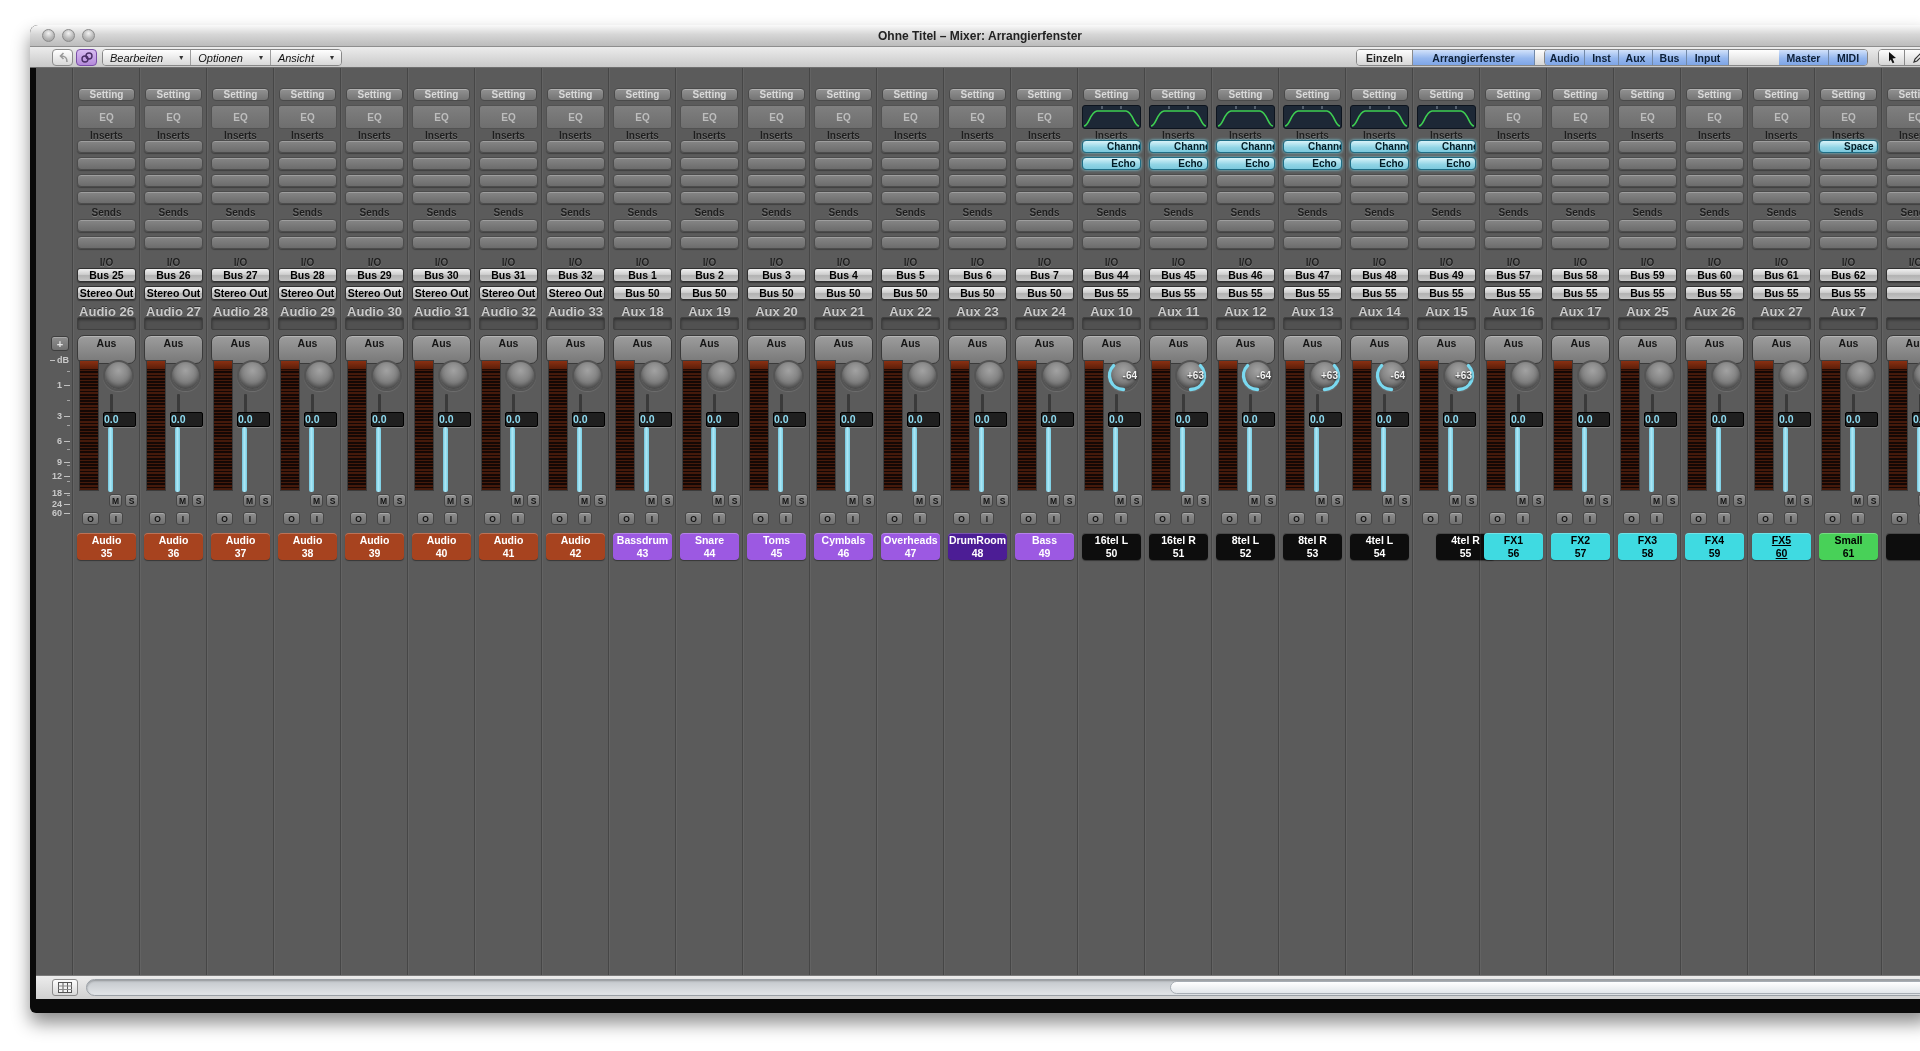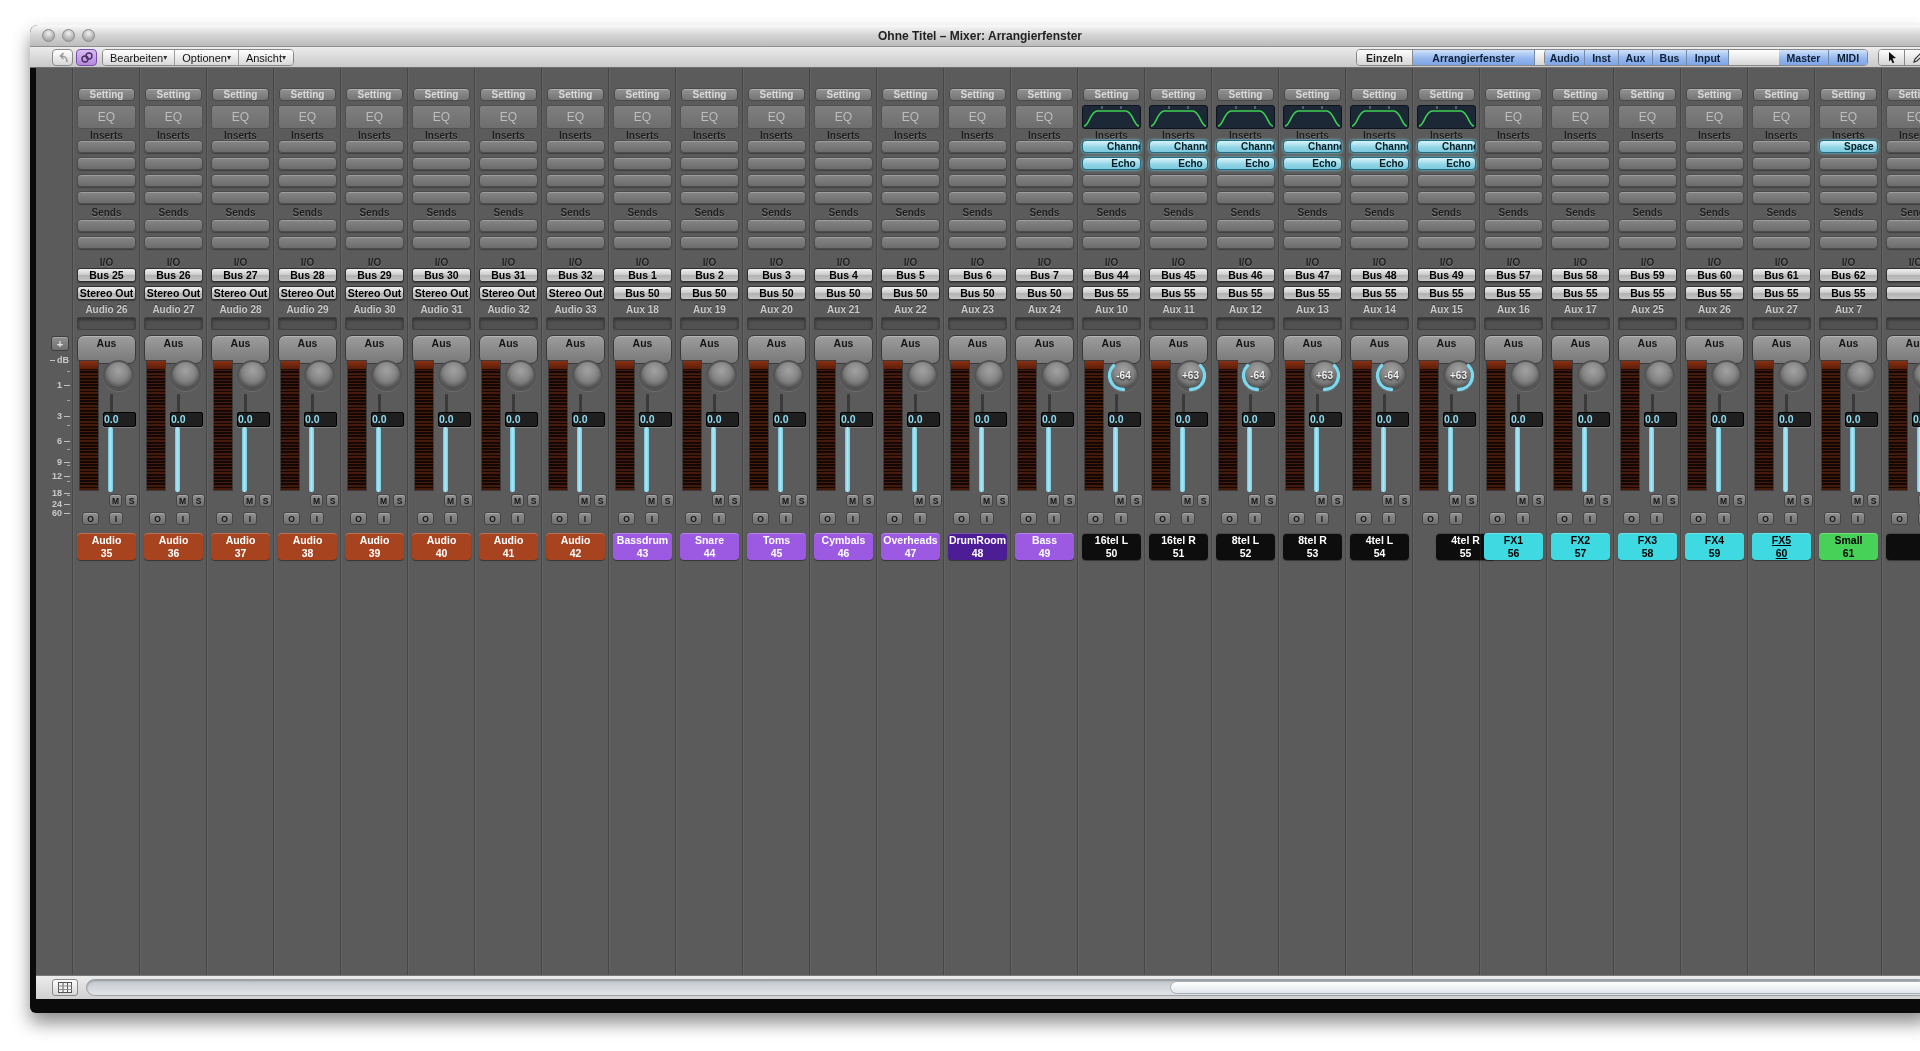--- a/index.html
+++ b/index.html
@@ -15,22 +15,22 @@
   .win-title{position:absolute;left:0;right:0;top:4px;text-align:center;font-size:12px;font-weight:bold;color:#222;}
   .lights{position:absolute;left:12px;top:4px;display:flex;gap:7px;}
   .light{width:13px;height:13px;border-radius:50%;border:1px solid #8a8a8a;
        background:radial-gradient(circle at 50% 30%, #f2f2f2, #b9b9b9 55%, #9a9a9a);}
   .toolbar{height:21px;background:linear-gradient(#ececec,#c9c9c9);border-bottom:1px solid #6f6f6f;position:relative;}
 
   .tb-btn{position:absolute;top:2px;height:17px;border:1px solid #8b8b8b;border-radius:4px;
        background:linear-gradient(#ffffff,#d8d8d8);display:flex;align-items:center;justify-content:center;}
   .menu-group,.seg-group{position:absolute;top:2px;height:17px;display:flex;border:1px solid #878787;border-radius:4px;overflow:hidden;
        background:linear-gradient(#ffffff,#d8d8d8);}
-  .menu-btn{display:flex;align-items:center;gap:0;padding:0 7px;font-size:11px;color:#111;border-right:1px solid #9d9d9d;
-       background:linear-gradient(#ffffff,#d8d8d8);}
+  .menu-btn{display:flex;align-items:center;gap:16px;padding:0 7px;font-size:11px;color:#111;border-right:1px solid #9d9d9d;
+       background:linear-gradient(#ffffff,#d8d8d8);font-style:italic;}
   .menu-btn:last-child{border-right:none;}
   .menu-btn .arr{font-size:8px;color:#333;}
   .seg-btn{display:flex;align-items:center;justify-content:center;font-size:10.5px;font-weight:bold;color:#222;
        border-right:1px solid #8a8a8a;background:linear-gradient(#fdfdfd,#d6d6d6);padding:0 2px;}
   .seg-btn:last-child{border-right:none;}
   .seg-btn.active{background:linear-gradient(#d2e2fa,#95b7ee 55%,#7ea5e6);color:#0d2038;border-right-color:#7289a8;}
 
   
   .bodywrap{padding:0 0 13px 6px;}
   .content{position:relative;height:907px;background:#5b5b5b;overflow:hidden;}
@@ -47,21 +47,21 @@
   .strips-row{position:absolute;left:37px;top:0;bottom:0;right:0;display:flex;overflow:hidden;}
   .strip{position:relative;width:67px;flex:none;height:100%;border-right:1px solid #464646;
        box-shadow:inset 1px 0 0 rgba(255,255,255,.05);}
   .strip>*{position:absolute;}
 
   .btn-setting{left:5px;top:20px;width:57px;height:13px;border-radius:4px;border:1px solid #4a4a4a;
        background:linear-gradient(#929292,#747474);box-shadow:inset 0 1px 0 #b0b0b0;
        color:#d9d9d9;font-size:10px;font-weight:bold;text-align:center;line-height:12px;}
   .eq-display{left:4px;top:37px;width:59px;height:24px;border-radius:3px;border:1px solid #525252;
        background:linear-gradient(#7f7f7f,#6e6e6e);display:flex;align-items:center;justify-content:center;}
-  .eq-display .eq-text{font-size:12px;font-weight:normal;color:#bdbdbd;}
+  .eq-display .eq-text{font-size:10px;font-weight:bold;color:#bdbdbd;}
   .eq-display svg{display:none;}
   .eq-display.curve{background:#1d2836;border-color:#0d141e;}
   .eq-display.curve svg{display:block;}
 
   .s-label{left:0;width:67px;text-align:center;font-size:10px;font-weight:bold;color:#1d1d1d;
        text-shadow:0 1px 0 rgba(255,255,255,.22);}
   .lbl-inserts{top:62px;text-decoration:underline;}
   .lbl-sends{top:139px;}
   .lbl-io{top:189px;}
 
@@ -71,38 +71,38 @@
   .slot.filled{background:linear-gradient(#d9f3f9,#90d4e5 60%,#7cc9dd);border-color:#1f6e86;
        box-shadow:0 0 3px rgba(130,225,245,.9);color:#031c26;padding-left:24px;}
   .slot1{top:72px;}.slot2{top:89px;}.slot3{top:106px;}.slot4{top:123px;}
   .send1{top:151px;}.send2{top:168px;}
 
   .btn-io{left:4px;width:59px;height:14px;border-radius:3px;border:1px solid #303030;
        background:linear-gradient(#f0f0f0,#cfcfcf 45%,#b2b2b2 55%,#c6c6c6);
        box-shadow:0 1px 1px rgba(0,0,0,.35);font-size:10.5px;font-weight:bold;color:#000;
        text-align:center;line-height:13px;overflow:hidden;white-space:nowrap;}
   .io-in{top:200px;}.io-out{top:218px;}
-  .chan-label{left:0;width:67px;top:236px;text-align:center;font-size:10px;font-weight:bold;color:#c9c9c9;
+  .chan-label{left:0;width:67px;top:236px;text-align:center;font-size:13px;font-weight:bold;color:#c9c9c9;
        text-shadow:0 -1px 0 rgba(0,0,0,.45);}
   .groupbox{left:4px;top:249px;width:59px;height:13px;border-radius:2px;border:1px solid #404040;
        background:#515151;box-shadow:inset 0 2px 3px rgba(0,0,0,.4);}
   .btn-off{left:4px;top:267px;width:59px;height:29px;border-radius:7px;border:1px solid #3a3a3a;
        background:linear-gradient(#9d9d9d,#787878);box-shadow:inset 0 1px 0 #b5b5b5;
        font-size:10.5px;font-weight:bold;color:#161616;text-align:center;line-height:14px;}
 
   .meter{left:6px;top:292px;width:20px;height:131px;border:1px solid #3c3c3c;background:#0d0704;}
   .meter-cap{height:9px;background:linear-gradient(#8a3012,#5c1e09);border-bottom:1px solid #200a04;}
   .meter-body{height:120px;background:repeating-linear-gradient(180deg,#451a0b 0 1.5px,#140805 1.5px 3.2px);}
 
   .pan-knob{left:30px;top:292px;width:31px;height:31px;border-radius:50%;
        background:radial-gradient(circle at 50% 32%,#a2a2a2,#7b7b7b 58%,#606060);
        border:2px solid #545454;box-shadow:inset 0 -3px 4px rgba(0,0,0,.35),0 1px 1px rgba(255,255,255,.12);}
   .pan-val{display:none;width:100%;text-align:center;font-size:10px;font-weight:bold;color:#f2f2f2;
        line-height:27px;text-shadow:0 1px 2px #000;position:relative;z-index:2;}
-  .pan-knob.arc-left .pan-val,.pan-knob.arc-right .pan-val{display:block;}
+  .pan-knob.arc-left .pan-val,.pan-knob.arc-right .pan-val{display:block;text-align:right;}
   .pan-arc{display:none;position:absolute;left:-4px;top:-4px;}
   .pan-knob.arc-left .arcL{display:block;}
   .pan-knob.arc-right .arcR{display:block;}
 
   .fader-track{left:37px;top:326px;width:3px;height:22px;background:#3a3a3a;border-radius:1px;}
   .fader-val{left:30px;top:344px;width:33px;height:15px;background:#1f1f1f;border:1px solid #000;
        border-radius:2px;box-shadow:0 1px 0 rgba(255,255,255,.2);color:#8edcf2;font-size:10.5px;
        font-weight:bold;text-align:left;line-height:13px;}
   .fader-line{left:35px;top:359px;width:5px;height:65px;border-radius:2px;
        background:linear-gradient(90deg,#6fc3da,#aee9f8 45%,#79cde2);}

